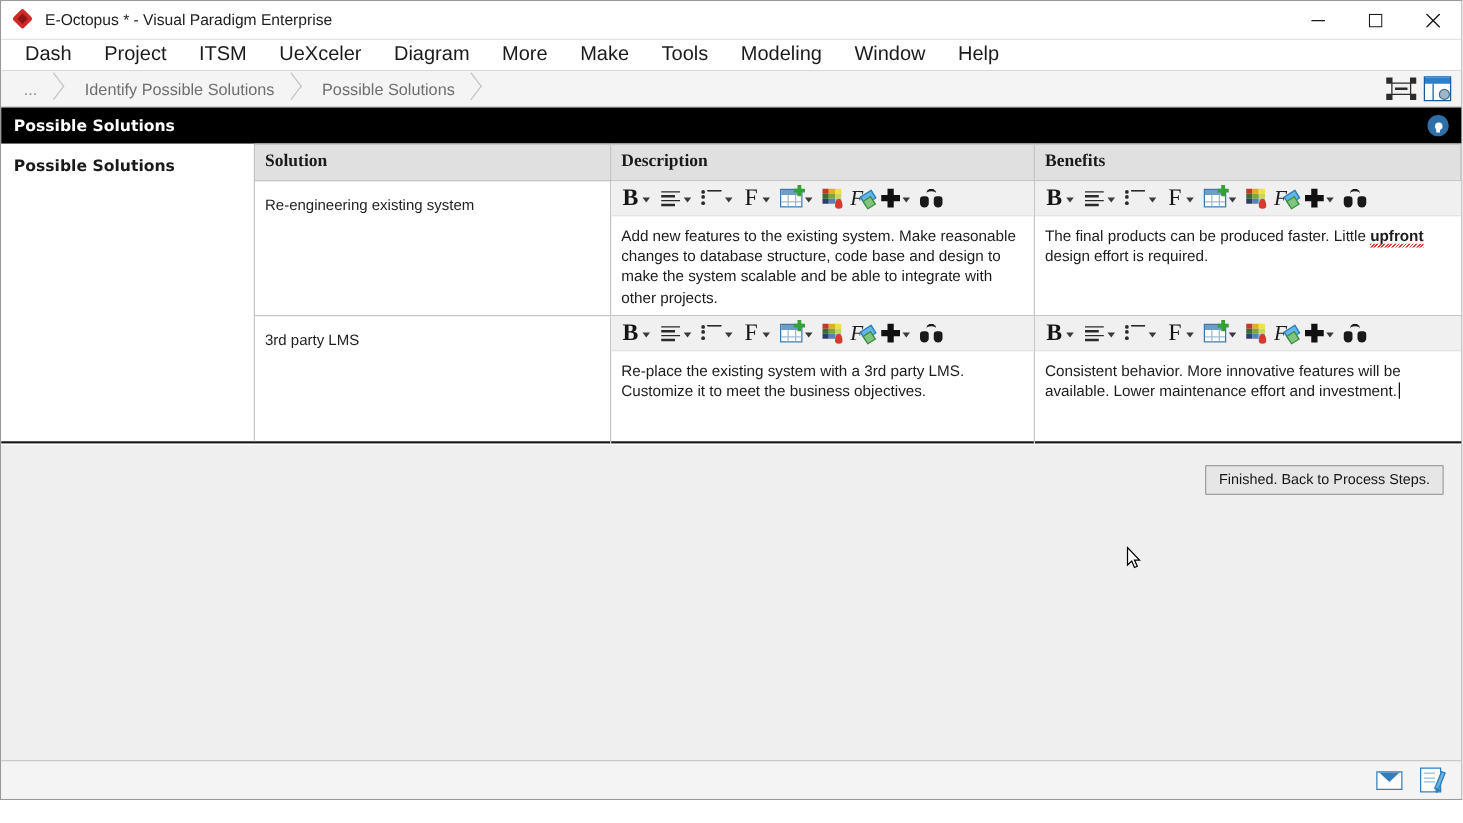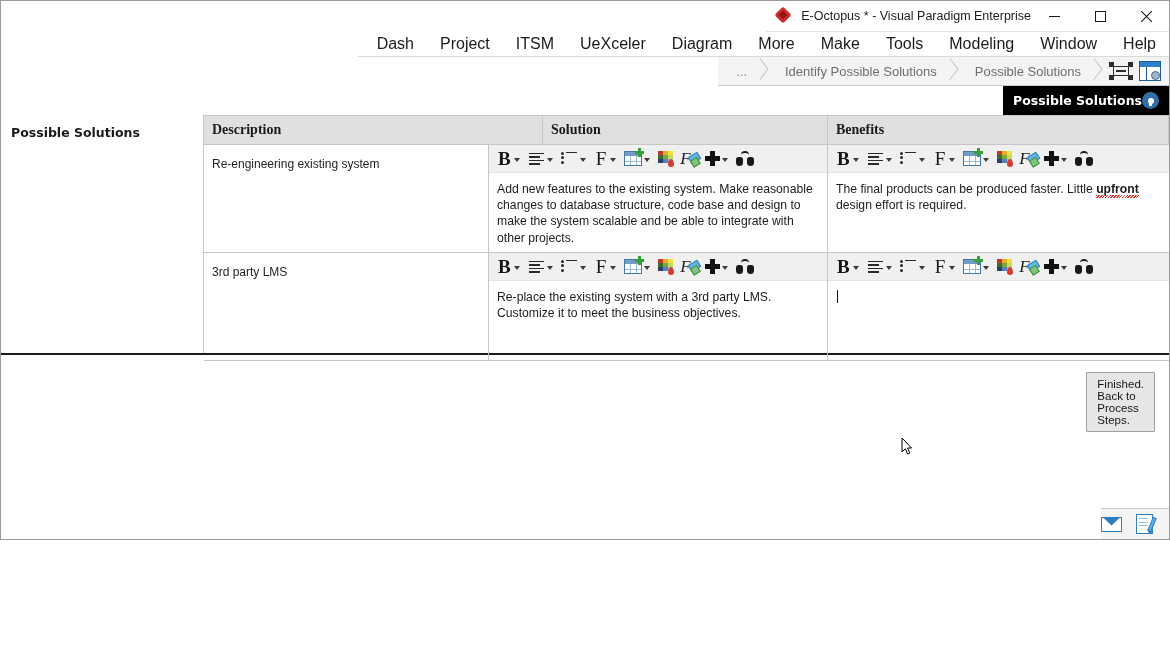--- a/index.html
+++ b/index.html
@@ -3,25 +3,25 @@
 <meta charset="utf-8">
 <style>
   * { box-sizing: border-box; margin: 0; padding: 0; }
   html, body {
     width: 1170px; height: 658px;
     background: #ffffff;
     font-family: "Liberation Sans", sans-serif;
     overflow: hidden;
   }
   #app {
-    width: 1170px; height: 540px;
+    width: 1170px; height: 640px;
     position: relative;
     background: #ffffff;
     border: 1px solid #9a9a9a;
-    display: flex; flex-direction: column; align-items: flex-end;
+    display: flex; flex-direction: column;
   }
 
   
   .titlebar {
     height: 31px; min-height: 31px;
     display: flex; align-items: center;
     background: #ffffff;
     border-bottom: 1px solid #e3e3e3;
   }
   .app-logo { width: 18px; height: 18px; margin-left: 8px; position: relative; }
@@ -445,22 +445,22 @@
       <span class="bulb"></span>
     </div>
   </div>
 
   <div class="content">
     <div class="side-label">Possible Solutions</div>
 
     <div class="tbl">
 
       <div class="trow head">
+        <div class="cell col-sol">Solution</div>
         <div class="cell col-desc">Description</div>
-        <div class="cell col-sol">Solution</div>
         <div class="cell col-ben">Benefits</div>
       </div>
 
       <div class="trow body-row">
         <div class="cell col-sol sol-cell">Re-engineering existing system</div>
 
         <div class="cell col-desc rt-cell">
           <div class="rt-toolbar">
             <div class="tb-btn">
                 <span class="glyph-b">B</span>
@@ -754,21 +754,21 @@
                 <span class="caret"></span>
               </div>
             <div class="tb-btn">
                 <span class="ico-binoc">
                   <span class="br1"></span>
                   <span class="lens l"></span>
                   <span class="lens r"></span>
                 </span>
               </div>
           </div>
-          <div class="rt-text"><span class="caret-bar"></span></div>
+          <div class="rt-text"><span>Consistent behavior. More innovative features will be available. Lower maintenance effort and investment.</span><span class="caret-bar"></span></div>
         </div>
       </div>
 
     </div>
 
     <svg class="cursor" viewBox="0 0 12 19">
       <path d="M1,1 L1,15 L4.4,11.8 L6.6,17 L8.8,16 L6.6,11 L10.6,11 Z" fill="#ffffff" stroke="#000000" stroke-width="1"></path>
     </svg>
   </div>
 

